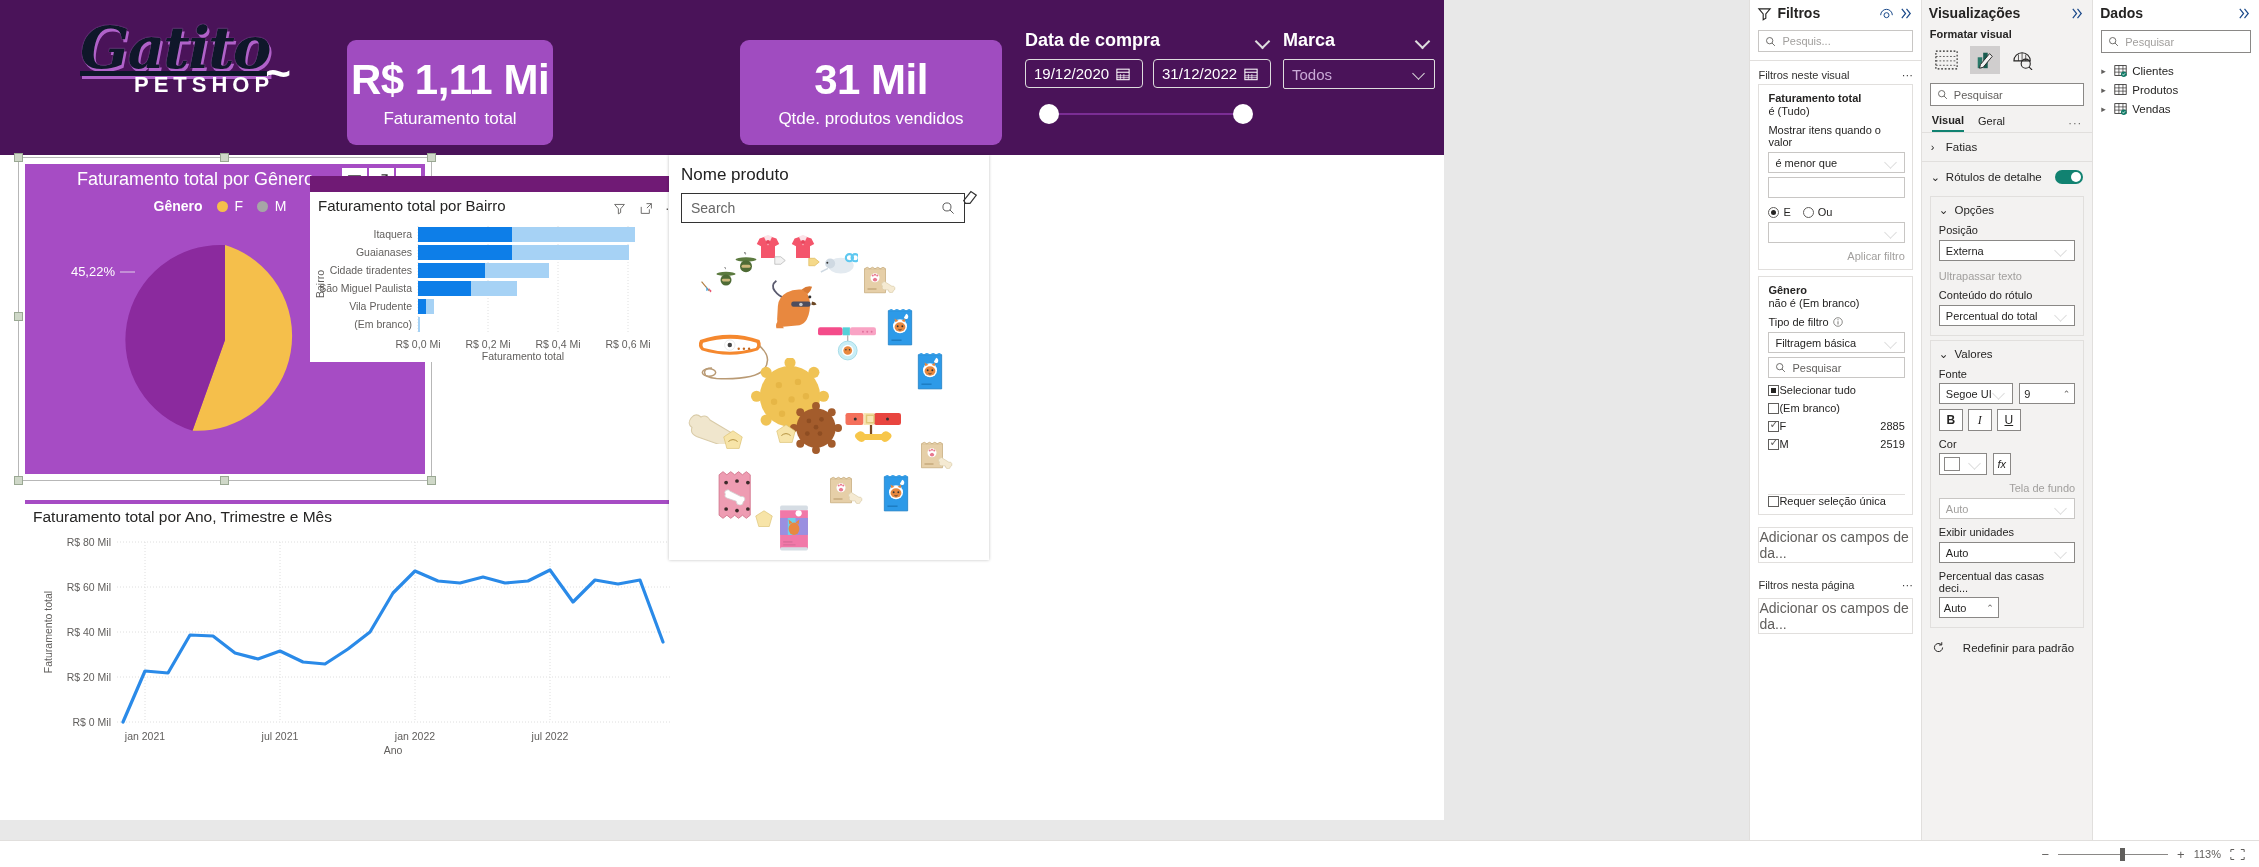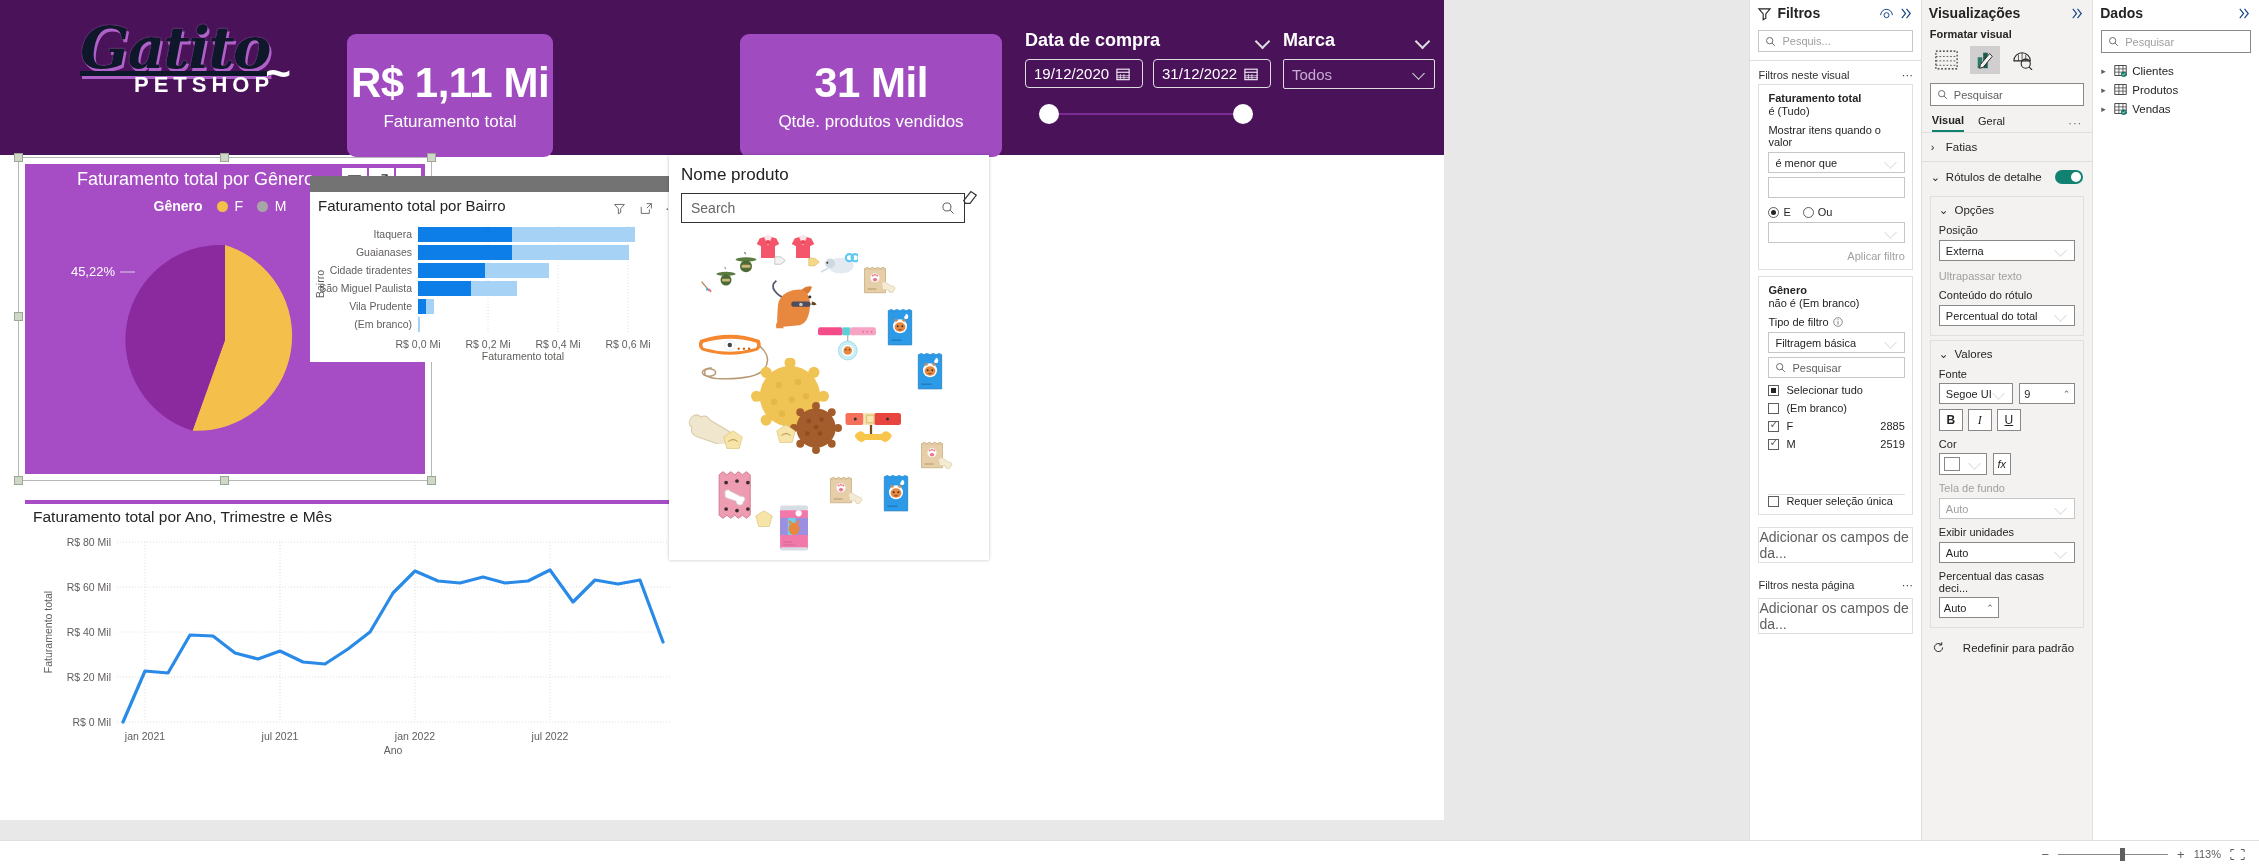--- a/index.html
+++ b/index.html
@@ -27,21 +27,21 @@
     text-decoration:underline;
   }
   .logo .sub {
     font-family:"Liberation Sans", sans-serif;
     font-weight:bold; font-size:22px; color:#ffffff; letter-spacing:5px;
     margin-left:54px; margin-top:-6px;
   }
   .logo .tilde { position:absolute; right:4px; top:30px; font-size:44px; color:#fff; font-weight:bold;}
 
   .kpi {
-    position:absolute; top:34px; height:123px;
+    position:absolute; top:40px; height:105px;
     background:#a04cc0; border-radius:9px;
     display:flex; flex-direction:column; align-items:center; justify-content:center;
     color:#fff;
   }
   .kpi .big { font-size:42px; font-weight:bold; letter-spacing:-0.5px; line-height:46px;}
   .kpi .lbl { font-size:17px; margin-top:6px; }
   #kpi0 { left:347px; width:206px; }
   #kpi1 { left:573px; width:148px; }
   #kpi2 { left:740px; width:262px; }
 
@@ -83,21 +83,21 @@
   .vicons { position:absolute; right:4px; top:4px; display:flex; gap:2px; }
   .vic { width:25px;height:24px; display:flex;align-items:center;justify-content:center;
          background:#fff; }
   .vic.plain { background:transparent; }
   .legend { position:absolute; left:0; right:0; top:34px; text-align:center; font-size:14px; color:#fff;}
   .legend b { margin-right:10px; }
   .legend .dot { display:inline-block; width:11px;height:11px;border-radius:50%; vertical-align:-1px; margin-right:3px;}
   .legend .item { margin-right:10px; }
 
   
-  #barVisual { left:310px; top:176px; width:386px; height:172px; background:#737373; }
+  #barVisual { left:310px; top:176px; width:386px; height:172px; background:#701a75; }
   #barInner { position:absolute; left:0px; top:16px; width:380px; height:170px; background:#fff; }
 
   
   #lineVisual { left:25px; top:500px; width:670px; height:60px; background:#a64cc4;}
   #lineInner { position:absolute; left:0; top:4px; width:660px; height:260px; background:#fff; }
 
   
   #prodPanel { left:678px; top:240px; width:310px; height:60px; background:#a64cc4; }
   #prodInner { position:absolute; left:-9px; top:-85px; width:320px; height:405px; background:#fff;
                box-shadow:0 0 3px rgba(0,0,0,.25); }
@@ -132,21 +132,21 @@
   .ddl { border:1px solid #c8c6c4; height:21px; display:flex; align-items:center; justify-content:space-between;
          padding:0 6px; font-size:11px; color:#252423; margin-top:4px; background:#fff;}
   .ddl.empty{ height:21px; }
   .radios { display:flex; align-items:center; gap:4px; font-size:11px; margin-top:8px;}
   .radio { width:11px;height:11px;border:1px solid #605e5c;border-radius:50%; position:relative; display:inline-block;}
   .radio.on:after{content:"";position:absolute;left:2px;top:2px;width:5px;height:5px;border-radius:50%;background:#252423;}
   .applyf { text-align:right; font-size:11px; color:#a19f9d; margin-top:7px;}
   .cb { width:11px;height:11px;border:1px solid #605e5c; display:inline-block; position:relative; flex:none;}
   .cb.ck:after{ content:"✓"; position:absolute; left:0px; top:-4px; font-size:11px; color:#605e5c;}
   .cb.part:after{ content:""; position:absolute; left:2px; top:2px; width:5px;height:5px; background:#252423;}
-  .lrow { display:flex; align-items:center; gap:7px; font-size:11px; margin-top:6px; color:#252423;}
+  .lrow { display:flex; align-items:center; gap:0; font-size:11px; margin-top:6px; color:#252423;}
   .lrow .v { margin-left:auto; }
   .addfield { margin:4px 8px 0 8px; border:1px solid #e1dfdd; background:#fff; height:36px;
               display:flex; align-items:center; justify-content:center; font-size:14px; color:#605e5c;}
 
   
   .fmt-lbl { font-size:11px; font-weight:bold; padding:2px 8px 4px 8px; }
   .fmt-icons { display:flex; align-items:center; gap:8px; padding:2px 10px 0 10px; position:relative;}
   .fmt-ic { width:30px;height:28px; display:flex;align-items:center;justify-content:center; }
   .fmt-ic.sel { background:#d0cece; }
   .caret-up { position:absolute; left:44px; bottom:-8px; width:0;height:0;
@@ -157,21 +157,21 @@
   .tab { padding-bottom:4px; color:#252423;}
   .tab.act { font-weight:bold; border-bottom:2px solid #118271; }
   .tabdots { margin-left:auto; color:#605e5c; letter-spacing:1px;}
   .acc { display:flex; align-items:center; gap:6px; padding:8px 9px; font-size:11.5px; border-top:1px solid #e1dfdd;}
   .acc .cx { font-size:11px; color:#252423; width:9px; }
   .acc .tg { margin-left:auto; width:28px;height:14px;border-radius:7px;background:#118271; position:relative;}
   .acc .tg:after{content:"";position:absolute;right:2px;top:2px;width:10px;height:10px;border-radius:50%;background:#fff;}
   .sub-card { margin:4px 8px; border:1px solid #e1dfdd; background:#f3f2f1; padding:6px 8px 9px 8px;}
   .sub-hd { display:flex; align-items:center; gap:6px; font-size:11.5px; margin-bottom:6px;}
   .f-lab { font-size:11px; color:#252423; margin-top:7px;}
-  .f-lab.dis { color:#a19f9d; }
+  .f-lab.dis { color:#a19f9d;text-align:right; }
   .row2 { display:flex; gap:6px; margin-top:3px;}
   .spin { border:1px solid #8a8886; height:21px; width:56px; display:flex; align-items:center;
           justify-content:space-between; padding:0 4px; font-size:11px; background:#fff;}
   .bbtns { display:flex; gap:5px; margin-top:5px;}
   .bb { width:24px;height:22px;border:1px solid #8a8886; background:#fff; display:flex;align-items:center;justify-content:center;
         font-size:12px; }
   .clr { display:flex; gap:6px; margin-top:3px; }
   .clr .sw { width:48px;height:22px;border:1px solid #8a8886;background:#fff;display:flex;align-items:center;
              justify-content:space-between;padding:0 4px;}
   .clr .sw .box{ width:16px;height:14px;border:1px solid #8a8886;background:#fff;}

